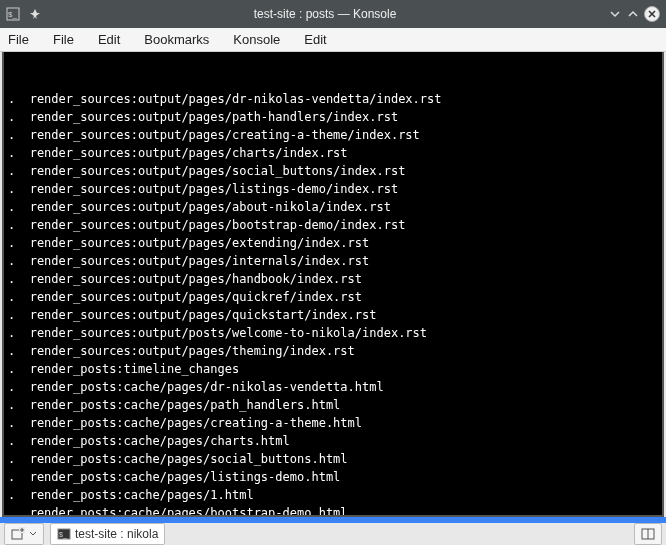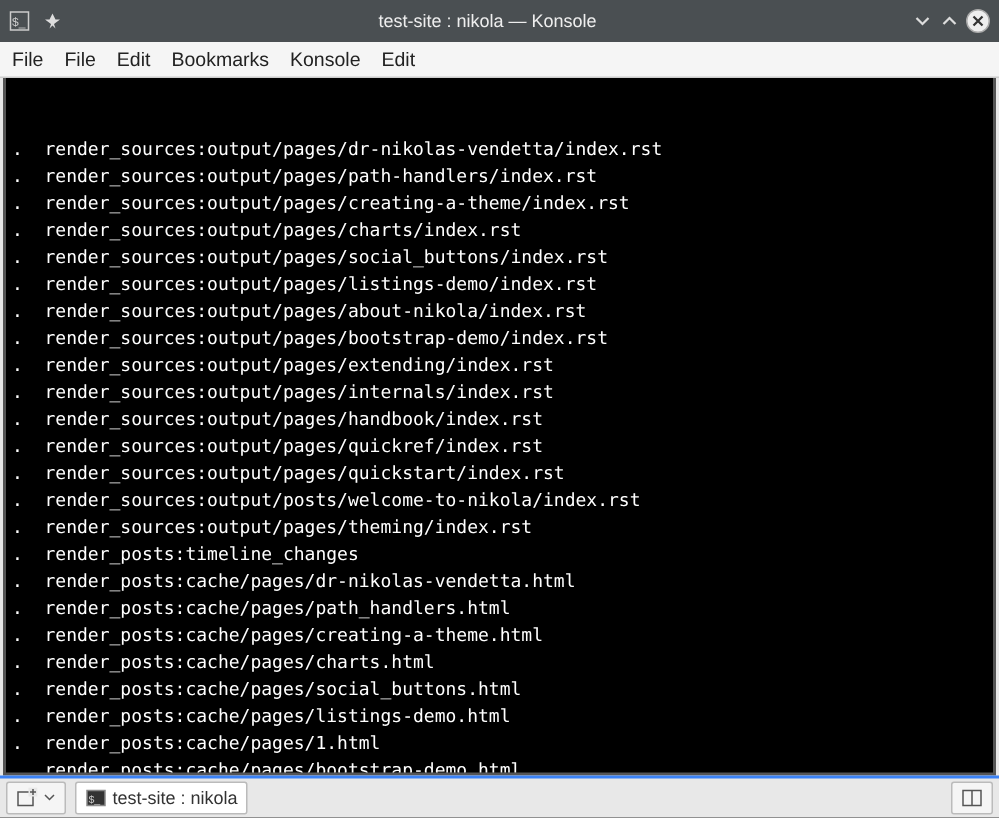--- a/index.html
+++ b/index.html
@@ -29,21 +29,21 @@
     .tb-icon { width: 14px; height: 14px; display: inline-flex; align-items: center; justify-content: center; color: #ddd; }
     .circle-btn { width: 16px; height: 16px; border-radius: 50%; border: 1px solid #aaa; display: inline-flex; align-items: center; justify-content: center; }
     .circle-btn.close { background: #eee; color: #333; }
     .menubar {
       height: 24px;
       background: #f5f5f5;
       border-bottom: 1px solid #ccc;
       display: flex;
       align-items: center;
       padding: 0 8px;
-      gap: 14px;
+      gap: 24px;
       font-size: 13px;
       color: #222;
     }
     .menubar span { cursor: default; }
     .terminal {
       flex: 1;
       background: #000;
       color: #fff;
       font-family: "DejaVu Sans Mono", "Courier New", monospace;
       font-size: 12px;
@@ -52,21 +52,21 @@
       white-space: pre;
       overflow: hidden;
       border: 2px solid #555;
       border-top: none;
       margin: 0 2px;
     }
     .terminal .line { white-space: pre; }
     .statusbar {
       height: 28px;
       background: #e8e8e8;
-      border-top: 2px solid #3b82f6;
+      border-top: 6px solid #3b82f6;
       display: flex;
       align-items: center;
       padding: 0 4px;
       gap: 6px;
       font-size: 12px;
       color: #333;
     }
     .sb-btn {
       display: flex;
       align-items: center;
@@ -90,21 +90,21 @@
           <rect x="1" y="1" width="12" height="12" fill="none" stroke="#ccc" stroke-width="1"></rect>
           <text x="2" y="10" font-size="8" fill="#ccc">$_</text>
         </svg>
     </span>
     <span class="tb-icon">
       <svg width="12" height="12" viewBox="0 0 12 12">
           <path d="M6 1 L8 5 L11 5 L7 8 L8 11 L6 9 L4 11 L5 8 L1 5 L4 5 Z" fill="#ddd"></path>
         </svg>
     </span>
   </div>
-  <div class="title">test-site : nikola — Konsole</div>
+  <div class="title">test-site : posts — Konsole</div>
   <div class="right-icons">
     <span class="tb-icon">
       <svg width="14" height="14" viewBox="0 0 14 14">
           <path d="M3 5 L7 9 L11 5" fill="none" stroke="#ddd" stroke-width="1.5"></path>
         </svg>
     </span>
     <span class="tb-icon">
       <svg width="14" height="14" viewBox="0 0 14 14">
           <path d="M3 9 L7 5 L11 9" fill="none" stroke="#ddd" stroke-width="1.5"></path>
         </svg>

